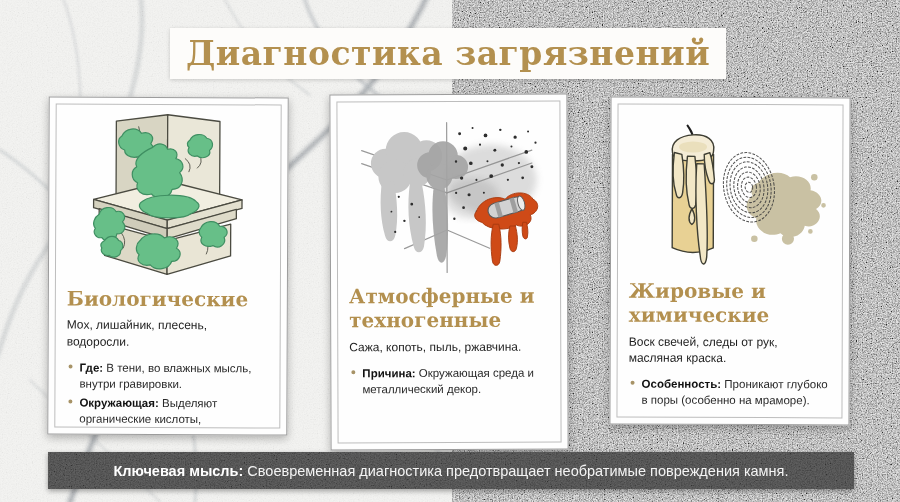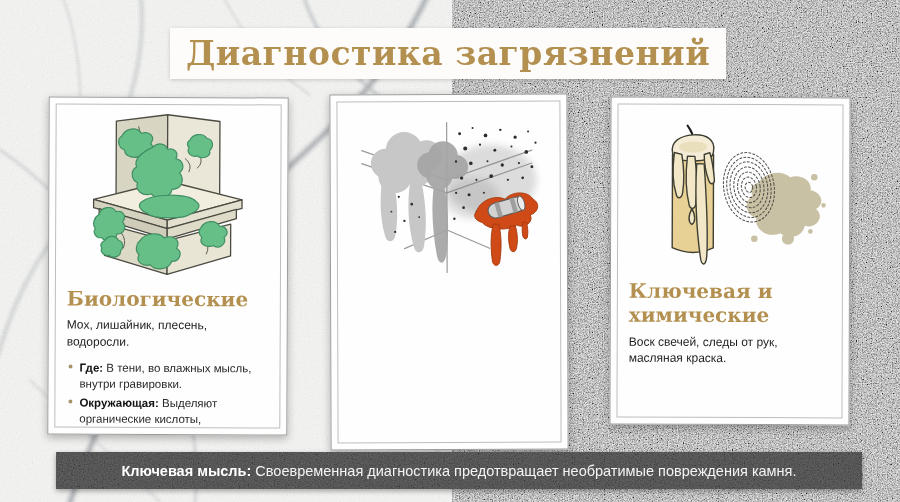--- a/index.html
+++ b/index.html
@@ -49,21 +49,21 @@
     position:relative; padding-left:13px; font-size:11.5px; line-height:1.4;
     color:#2a2a2a; margin-bottom:3px;
   }
   .bullets li .dot {
     position:absolute; left:2px; top:5px; width:4px; height:4px; border-radius:50%;
     background:#a79367;
   }
   .bullets b { color:#111; }
 
   .key-bar {
-    position:absolute; left:56px; top:452px; width:806px; height:37px;
+    position:absolute; left:48px; top:452px; width:806px; height:37px;
     background:#3d3d3d; overflow:hidden;
     display:flex; align-items:center; justify-content:center;
     box-shadow:0 2px 5px rgba(0,0,0,.35);
   }
   .key-bar svg.noise { position:absolute; inset:0; }
   .key-bar p { position:relative; z-index:1; color:#f4f4f4; font-size:14.5px; white-space:nowrap; }
   .key-bar b { color:#ffffff; }
 </style>
 </head>
 <body>
@@ -242,20 +242,27 @@
             <path d="M200,124 c-1,6 -1,10 0,15 c1,4 5,4 5,0 c1,-5 0,-10 -1,-15 z"></path>
           </g>
           <g transform="rotate(-16 182 108)">
             <rect x="162" y="100" width="40" height="16" rx="8" fill="#d2d2d2" stroke="#5a5a5a" stroke-width="1.2"></rect>
             <rect x="171" y="100" width="5" height="16" fill="#9e9e9e"></rect>
             <rect x="188" y="100" width="5" height="16" fill="#9e9e9e"></rect>
             <ellipse cx="199" cy="108" rx="3.5" ry="8" fill="#ececec" stroke="#5a5a5a" stroke-width="1"></ellipse>
           </g>
         </svg>
       </div>
+      <div class="card-text">
+        <h2 class="card-heading">Атмосферные и техногенные</h2>
+        <p class="card-subtitle">Сажа, копоть, пыль, ржавчина.</p>
+        <ul class="bullets">
+          <li><span class="dot"></span><b>Причина:</b> <span>Окружающая среда и металлический декор.</span></li>
+        </ul>
+      </div>
     </div>
   </section>
 
   <section class="card card-3">
     <div class="card-frame">
       <div class="illu">
         <svg viewBox="0 0 240 178" preserveAspectRatio="xMidYMid meet">
           <g fill="#c9c1a3">
             <path d="M150,80 C158,68 176,66 184,74 C196,70 208,78 206,88 C218,90 222,102 212,108 C222,116 212,130 200,126 C198,138 182,142 174,134 C160,140 146,130 148,118 C136,114 134,100 144,94 C140,86 144,82 150,80 Z"></path>
             <circle cx="210" cy="74" r="3.5"></circle>
@@ -280,22 +287,25 @@
             <ellipse cx="80" cy="42" rx="15" ry="6" fill="#eadfbc" stroke="none"></ellipse>
             <path d="M60,48 C58,64 58,80 62,92 C63,98 68,98 69,91 C71,78 70,62 68,50 z" fill="#f2e7c6"></path>
             <path d="M74,52 C72,70 72,88 76,104 c1,5 6,5 7,0 C85,88 84,68 82,52 z" fill="#f2e7c6"></path>
             <path d="M92,50 C92,60 94,70 97,78 c2,5 6,4 6,-1 C102,66 100,54 98,48 z" fill="#f2e7c6"></path>
             <path d="M84,60 C82,92 84,132 88,158 C89,170 94,170 95,160 C97,130 94,92 92,60 z" fill="#f2e7c6"></path>
             <path d="M79,108 c-4,8 -4,14 0,17 c4,-3 4,-9 0,-17 z" fill="#f2e7c6"></path>
           </g>
         </svg>
       </div>
       <div class="card-text">
-        <h2 class="card-heading">Ключевая и химические</h2>
+        <h2 class="card-heading">Жировые и химические</h2>
         <p class="card-subtitle">Воск свечей, следы от рук, масляная краска.</p>
+        <ul class="bullets">
+          <li><span class="dot"></span><b>Особенность:</b> <span>Проникают глубоко в поры (особенно на мраморе).</span></li>
+        </ul>
       </div>
     </div>
   </section>
 
   <footer class="key-bar">
     <svg class="noise" width="806" height="37">
       <rect width="806" height="37" fill="#3d3d3d"></rect>
       <rect width="806" height="37" filter="url(#gran)" opacity="0.18"></rect>
     </svg>
     <p><b>Ключевая мысль:</b> <span>Своевременная диагностика предотвращает необратимые повреждения камня.</span></p>

